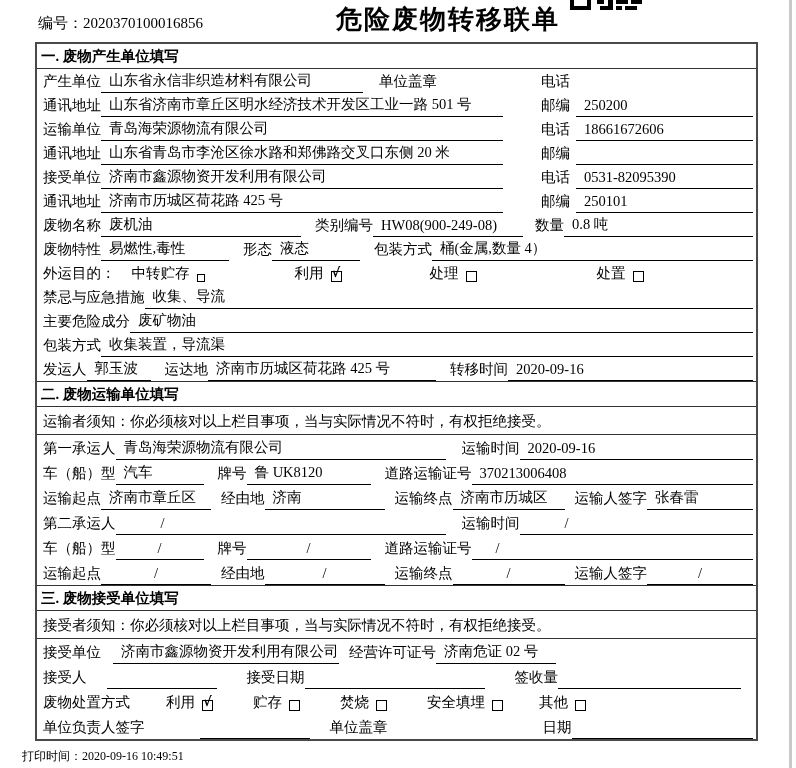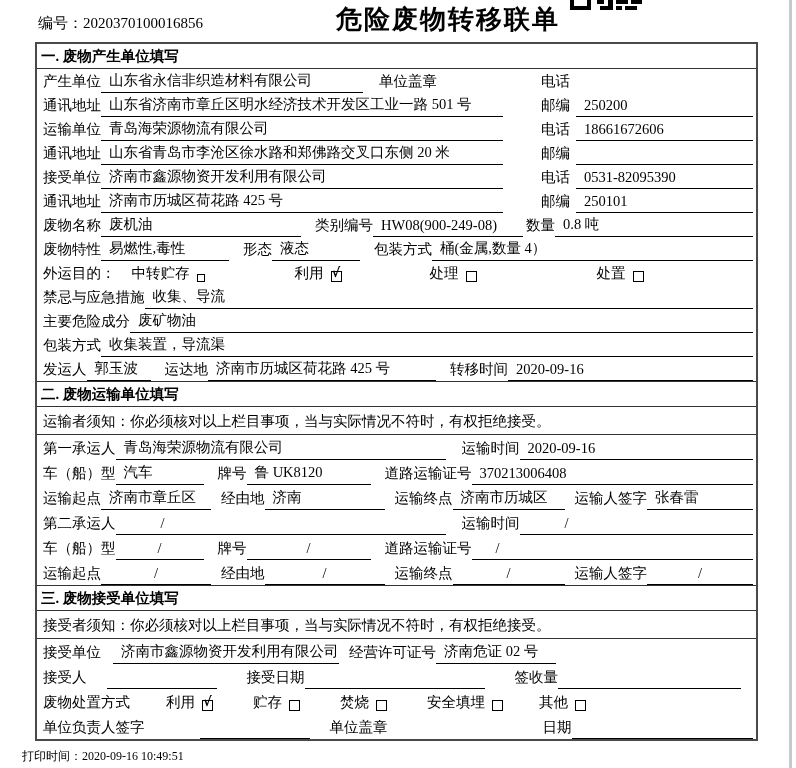--- a/index.html
+++ b/index.html
@@ -111,21 +111,21 @@
         <span class="lbl">邮编</span>
         <span class="u grow">250101</span>
       </span>
     </div>
 
     <div class="row">
       <span class="lbl">废物名称</span>
       <span class="u" style="width:200px">废机油</span>
       <span class="lbl" style="margin-left:14px">类别编号</span>
       <span class="u" style="width:150px">HW08(900-249-08)</span>
-      <span class="lbl" style="margin-left:3px">数量</span>
+      <span class="lbl" style="margin-left:12px">数量</span>
       <span class="u grow">0.8 吨</span>
     </div>
 
     <div class="row">
       <span class="lbl">废物特性</span>
       <span class="u" style="width:128px">易燃性,毒性</span>
       <span class="lbl" style="margin-left:14px">形态</span>
       <span class="u" style="width:88px">液态</span>
       <span class="lbl" style="margin-left:14px">包装方式</span>
       <span class="u grow">桶(金属,数量 4）</span>

